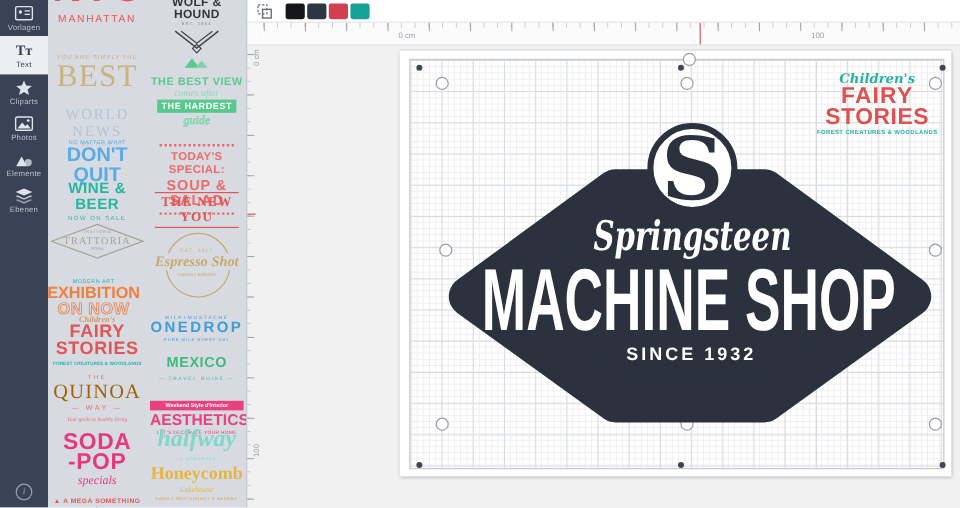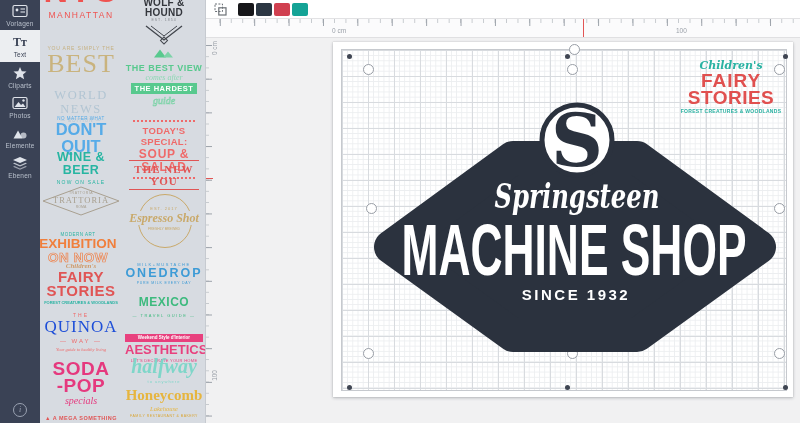--- a/index.html
+++ b/index.html
@@ -43,21 +43,21 @@
   .risto-t{font-size:8.5px;line-height:10px;letter-spacing:1px;color:#a9a090;}
   .risto-s{font-size:3.5px;line-height:5px;color:#a9a090;}
   .ex-k{font-size:4.5px;line-height:5px;color:#2ab3a3;letter-spacing:.5px;}
   .ex-1{font-size:13.5px;line-height:14px;font-weight:800;color:#f07f3c;}
   .ex-2{font-size:13.5px;line-height:13px;font-weight:bold;color:transparent;
     -webkit-text-stroke:.7px #ef824b;letter-spacing:.5px;}
   .fp-sc{font-size:7px;line-height:8px;font-weight:bold;color:#cf9a6a;}
   .fp-1{font-size:15px;line-height:14px;font-weight:800;color:#e05555;letter-spacing:.5px;}
   .fp-s{font-size:4px;line-height:5px;font-weight:bold;color:#2ab3a3;margin-top:2px;}
   .qa-k{font-size:5px;line-height:6px;letter-spacing:2px;color:#ef6a6a;}
-  .qa-t{font-size:17px;line-height:18px;letter-spacing:1px;color:#1d4ed8;}
+  .qa-t{font-size:17px;line-height:18px;letter-spacing:1px;color:#a16207;}
   .qa-m{font-size:6px;line-height:8px;letter-spacing:2px;color:#ef6a6a;margin-top:1px;}
   .qa-s{font-size:4.5px;line-height:6px;color:#ef6a6a;margin-top:2px;}
   .so-t{font-size:19px;line-height:17px;font-weight:800;color:#e5397e;letter-spacing:.5px;}
   .so-sc{font-size:10px;line-height:11px;color:#e5397e;margin-top:1px;}
   .mega-t{font-size:5.5px;line-height:6px;font-weight:bold;color:#e05555;letter-spacing:.5px;}
 
   .wf-t{font-size:10px;line-height:10px;font-weight:800;color:#33363c;letter-spacing:.3px;}
   .wf-s{font-size:3.5px;line-height:5px;color:#83878d;letter-spacing:1px;}
   .bv-1{font-size:9px;line-height:10px;font-weight:800;color:#58c98e;letter-spacing:.5px;margin-top:1px;}
   .bv-2{font-size:8px;line-height:9px;color:#8ed8b4;}

